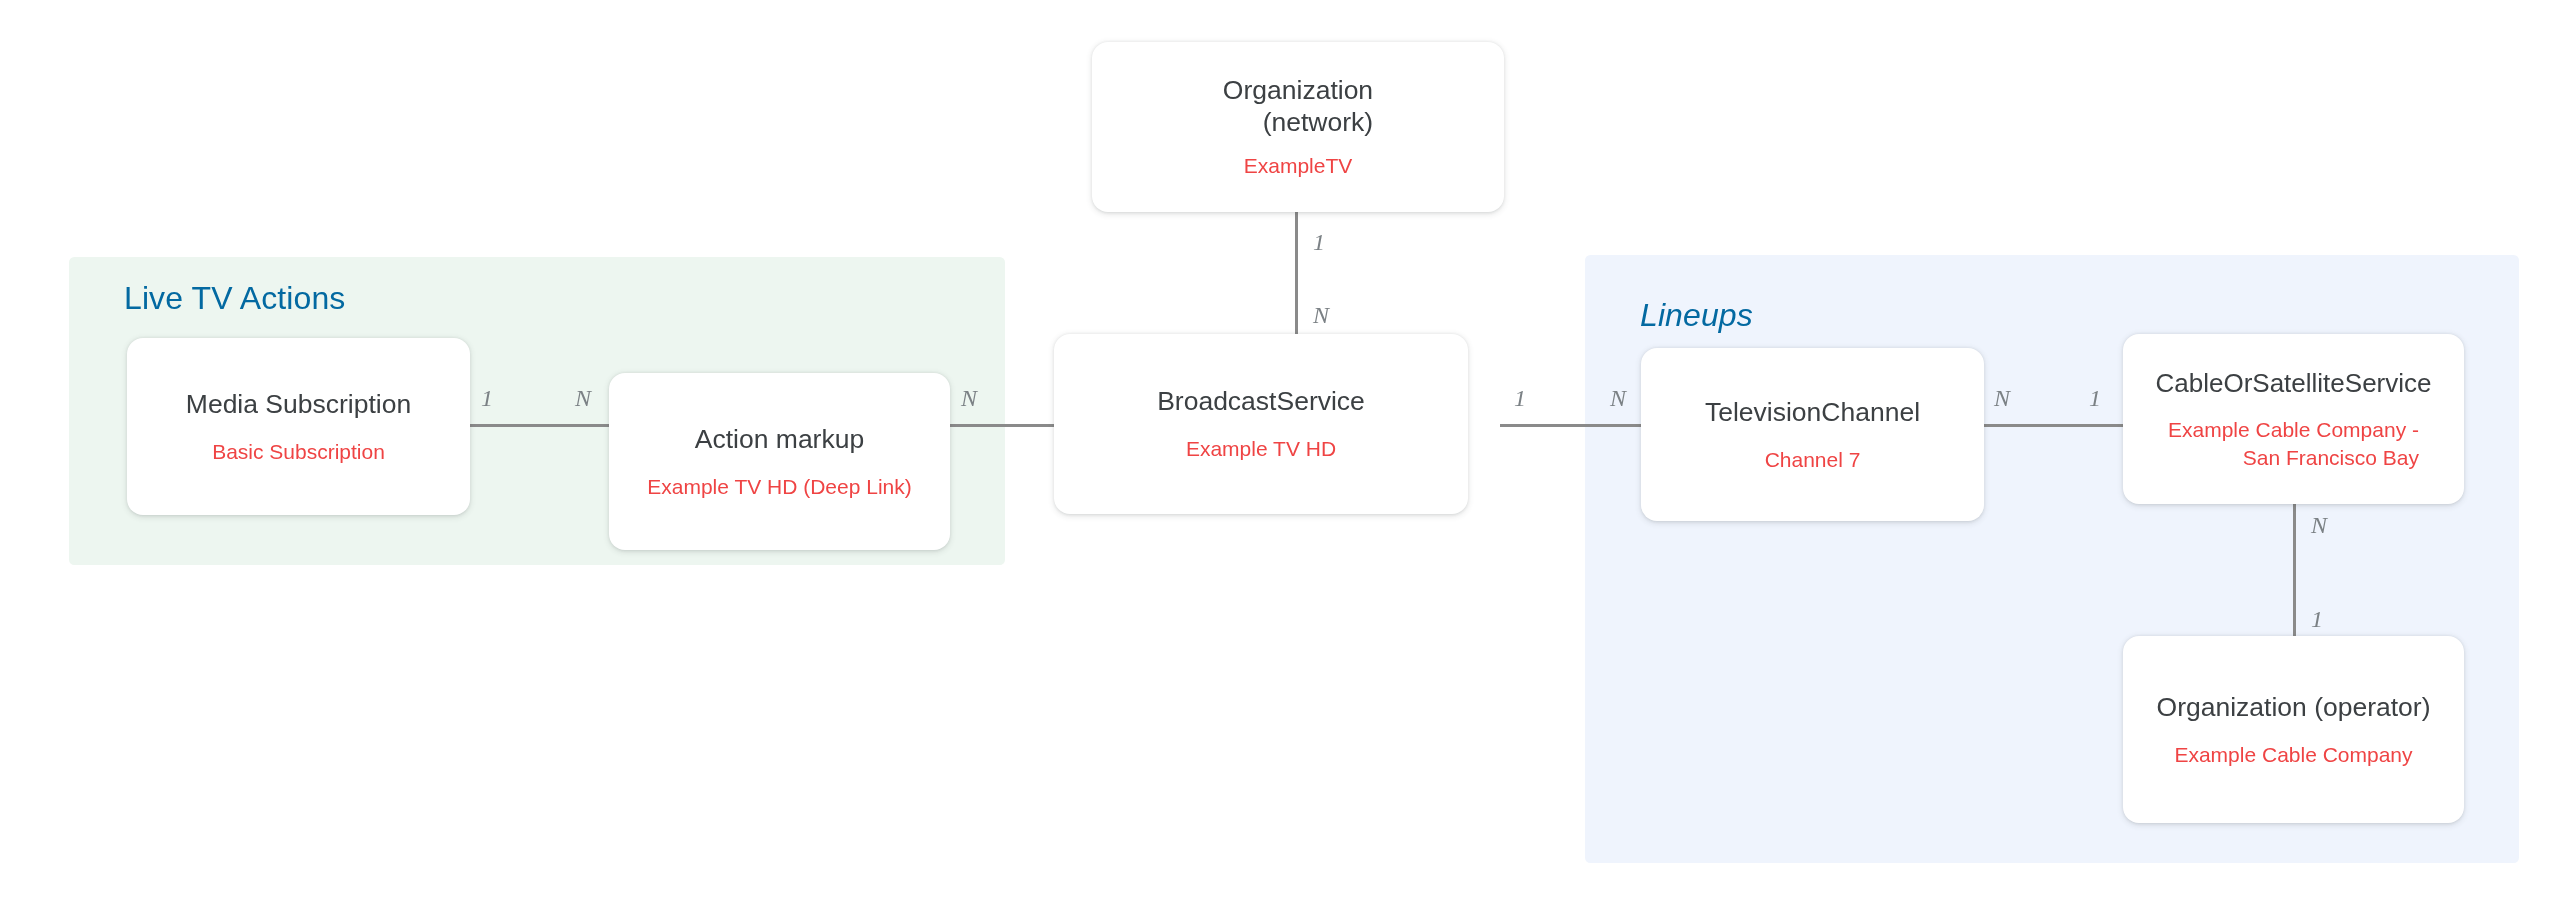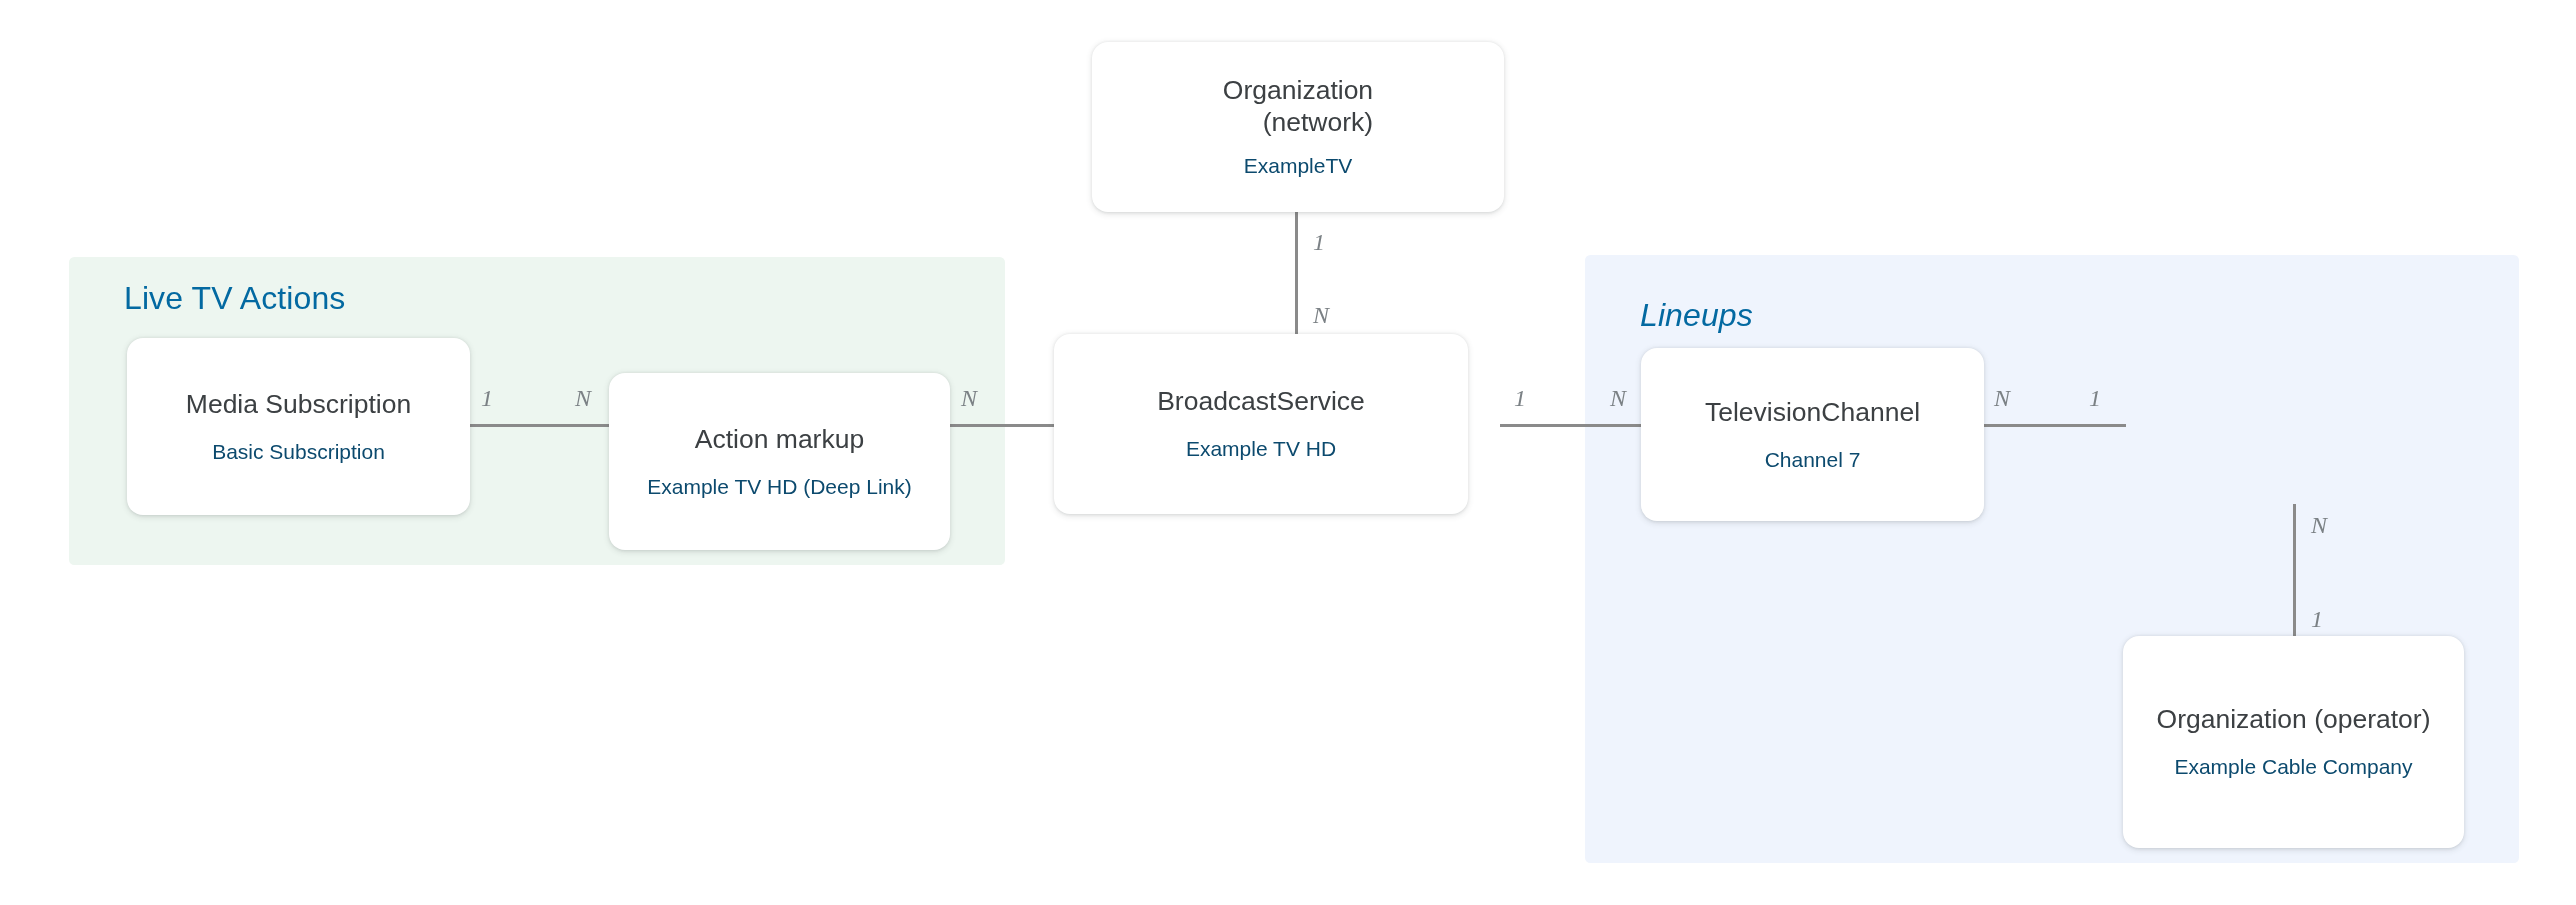--- a/index.html
+++ b/index.html
@@ -90,33 +90,33 @@
     font-size: 26.5px;
     line-height: 32px;
     color: #3c4043;
     font-weight: 400;
     white-space: pre-line;
   }
   .node-subtitle {
     margin-top: 17.7px;
     font-size: 21px;
     line-height: 27.4px;
-    color: #0c4a6e;
+    color: #ef4444;
     font-weight: 400;
     white-space: pre-line;
   }
 
   
   #node-org-network      { left: 1092px; top: 42px;  width: 412px; height: 170px; }
   #node-media-sub        { left: 127px;  top: 338px; width: 343px; height: 177px; }
   #node-action-markup    { left: 609px;  top: 338px; width: 341px; height: 177px; margin-top: 35px; }
   #node-broadcastservice { left: 1054px; top: 334px; width: 414px; height: 180px; }
   #node-tvchannel        { left: 1641px; top: 348px; width: 343px; height: 173px; }
   #node-cablesat         { left: 2123px; top: 334px; width: 341px; height: 170px; }
-  #node-org-operator     { left: 2123px; top: 636px; width: 341px; height: 212px; }
+  #node-org-operator     { left: 2123px; top: 636px; width: 341px; height: 187px; }
 
   #node-org-network .node-subtitle   { margin-top: 14px; }
   #node-cablesat .node-title         { font-size: 26px; }
 </style>
 </head>
 <body>
 
 <div id="canvas">
 
   <div class="panel" id="panel-live-tv">
@@ -170,20 +170,25 @@
   <div class="node" id="node-broadcastservice">
     <div class="node-title">BroadcastService</div>
     <div class="node-subtitle">Example TV HD</div>
   </div>
 
   <div class="node" id="node-tvchannel">
     <div class="node-title">TelevisionChannel</div>
     <div class="node-subtitle">Channel 7</div>
   </div>
 
+  <div class="node" id="node-cablesat">
+    <div class="node-title">CableOrSatelliteService</div>
+    <div class="node-subtitle">Example Cable Company -
+San Francisco Bay</div>
+  </div>
 
   <div class="node" id="node-org-operator">
     <div class="node-title">Organization (operator)</div>
     <div class="node-subtitle">Example Cable Company</div>
   </div>
 
 </div>
 
 
 </body></html>

